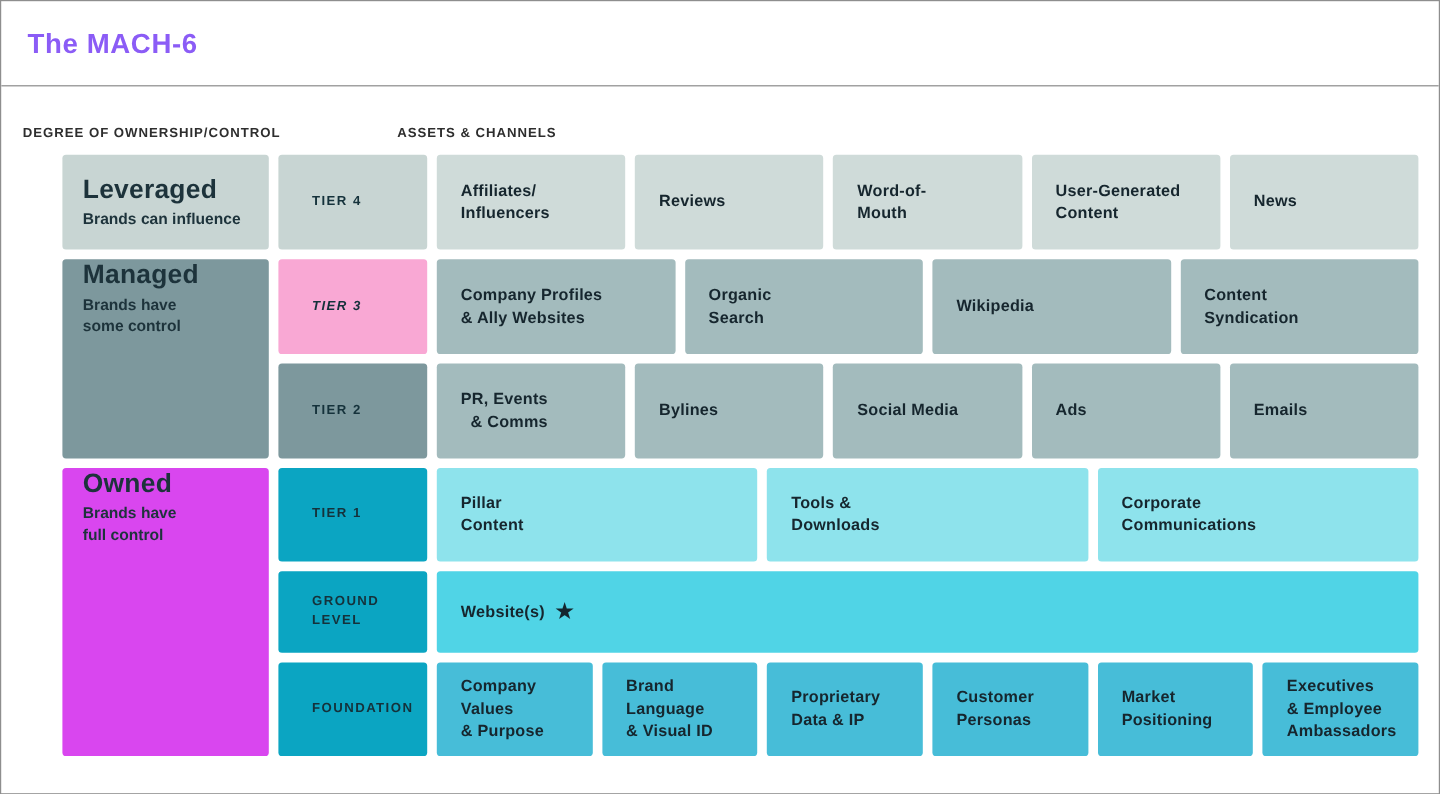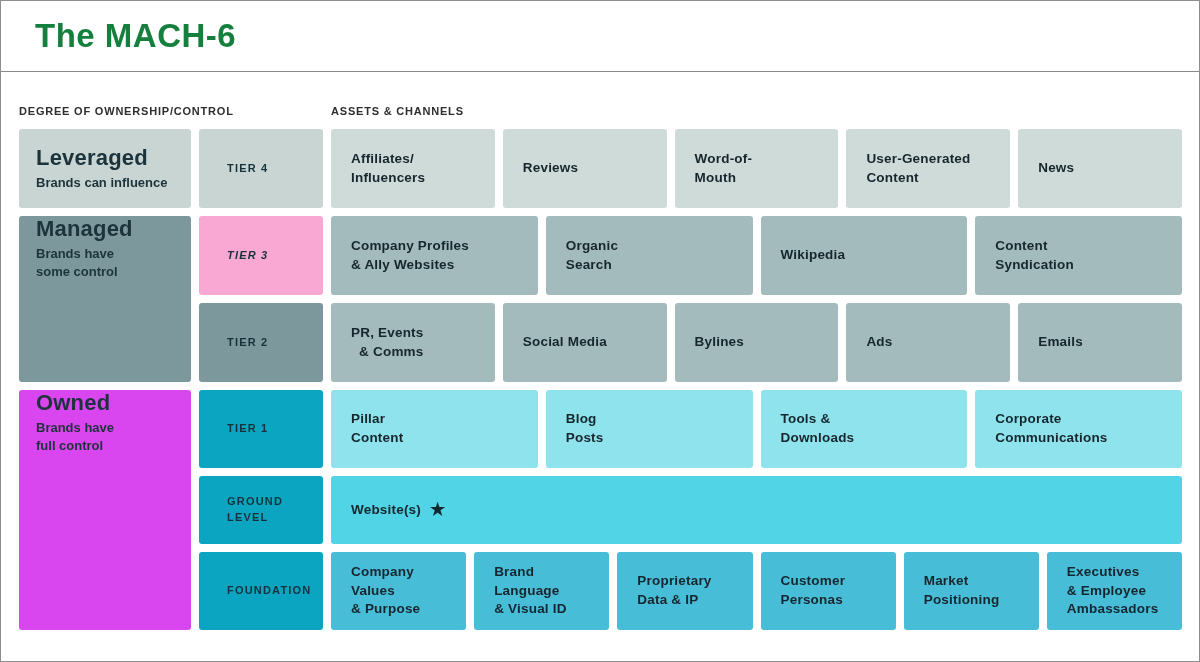--- a/index.html
+++ b/index.html
@@ -11,39 +11,40 @@
     font-family: "Liberation Sans", sans-serif;
     overflow: hidden;
   }
   .titlebar {
     height: 71px;
     border-bottom: 1px solid #8a8a8a;
     display: flex; align-items: center;
     padding-left: 22px;
   }
   .title {
-    font-size: 33px; font-weight: 800; color: #15803d;
-    letter-spacing: 0.5px; margin: 12px;
+    font-size: 23px; font-weight: 800; color: #8b5cf6;
+    letter-spacing: 0.5px; margin: 0;
   }
   .content { padding: 0 17px 0 18px; }
   .headers {
     height: 57px;
     display: flex; align-items: flex-end;
     padding-bottom: 12px;
   }
   .header-label {
     font-size: 11px; font-weight: bold; color: #2e2e2e;
     letter-spacing: 0.8px;
   }
   .header-ownership { width: 312px; flex: 0 0 312px; }
   .grid {
     display: grid;
     grid-template-columns: 172px 124px 1fr;
     grid-template-rows: 79px 79px 79px 78px 68px 78px;
     gap: 8px;
+    margin-left: 33px;
   }
   .box { border-radius: 3px; }
   
   .own {
     display: flex; flex-direction: column;
     padding: 0 12px 0 17px;
     white-space: pre-line;
   }
   .own-center { justify-content: center; }
   .own-top { }
@@ -146,31 +147,29 @@
         <div class="chbox c-t3">Organic
 Search</div>
         <div class="chbox c-t3">Wikipedia</div>
         <div class="chbox c-t3">Content
 Syndication</div>
       </div>
 
       <div class="chrow ch-3">
         <div class="chbox c-t2">PR, Events
 &amp; Comms</div>
+        <div class="chbox c-t2">Bylines</div>
         <div class="chbox c-t2">Social Media</div>
-        <div class="chbox c-t2">Bylines</div>
         <div class="chbox c-t2">Ads</div>
         <div class="chbox c-t2">Emails</div>
       </div>
 
       <div class="chrow ch-4">
         <div class="chbox c-t1">Pillar
 Content</div>
-        <div class="chbox c-t1">Blog
-Posts</div>
         <div class="chbox c-t1">Tools &amp;
 Downloads</div>
         <div class="chbox c-t1">Corporate
 Communications</div>
       </div>
 
       <div class="chrow ch-5">
         <div class="chbox c-gl">
           <span>Website(s)</span>
           <span class="star">★</span>

